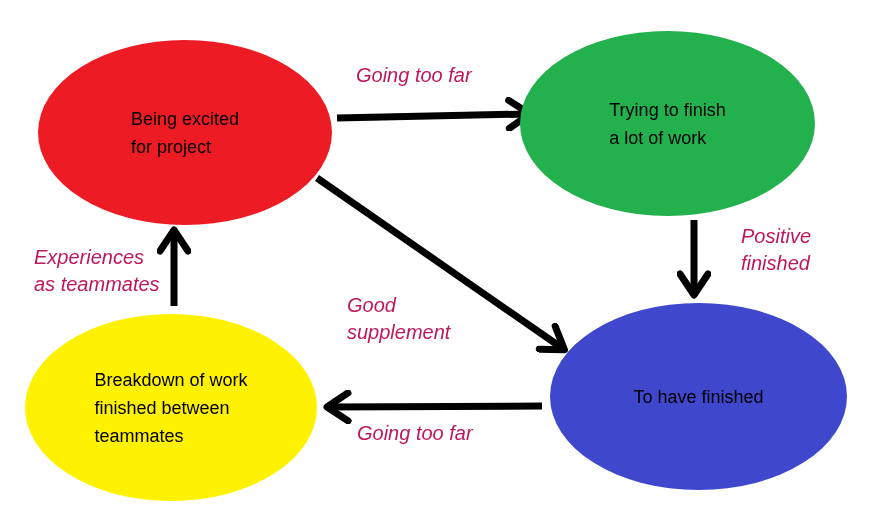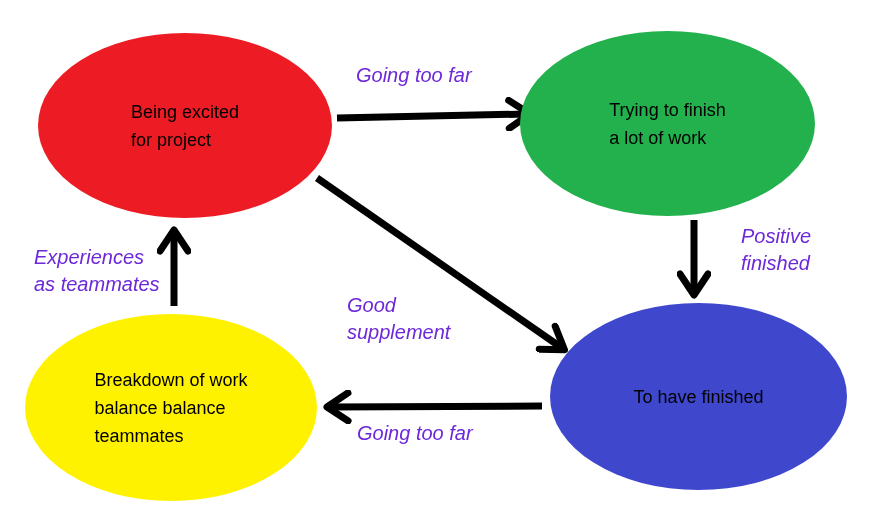--- a/index.html
+++ b/index.html
@@ -26,30 +26,30 @@
     align-items: center;
     justify-content: center;
   }
   .node-text {
     text-align: left;
     font-size: 18px;
     line-height: 28px;
     color: #000000;
     white-space: nowrap;
   }
-  .node-red    { left: 38px;  top: 33px;  width: 294px; height: 185px; }
+  .node-red    { left: 38px;  top: 40px;  width: 294px; height: 185px; }
   .node-green  { left: 520px; top: 31px;  width: 295px; height: 185px; }
   .node-blue   { left: 550px; top: 303px; width: 297px; height: 187px; }
   .node-yellow { left: 25px;  top: 314px; width: 292px; height: 187px; }
   .edge-label {
     position: absolute;
     font-size: 20px;
     font-style: italic;
     line-height: 27px;
-    color: #6d28d9;
+    color: #be185d;
     white-space: nowrap;
     text-align: left;
   }
   .lbl-top       { left: 356px; top: 62px;  }
   .lbl-positive  { left: 725px; top: 223px; margin-left: 16px; }
   .lbl-good      { left: 347px; top: 250px; margin-top: 42px; }
   .lbl-bottom    { left: 357px; top: 420px; }
   .lbl-exp       { left: 34px;  top: 244px; }
 </style>
 </head>
@@ -86,21 +86,21 @@
 
   <div class="node node-blue" style="background-color: rgb(63, 72, 204);">
     <div class="node-text">
       <div>To have finished</div>
     </div>
   </div>
 
   <div class="node node-yellow" style="background-color: rgb(255, 242, 0); justify-content: center;">
     <div class="node-text">
       <div>Breakdown of work</div>
-      <div>balance balance</div>
+      <div>finished between</div>
       <div>teammates</div>
     </div>
   </div>
 
   <div class="edge-label lbl-top">
     <div>Going too far</div>
   </div>
 
   <div class="edge-label lbl-positive">
     <div>Positive</div>

